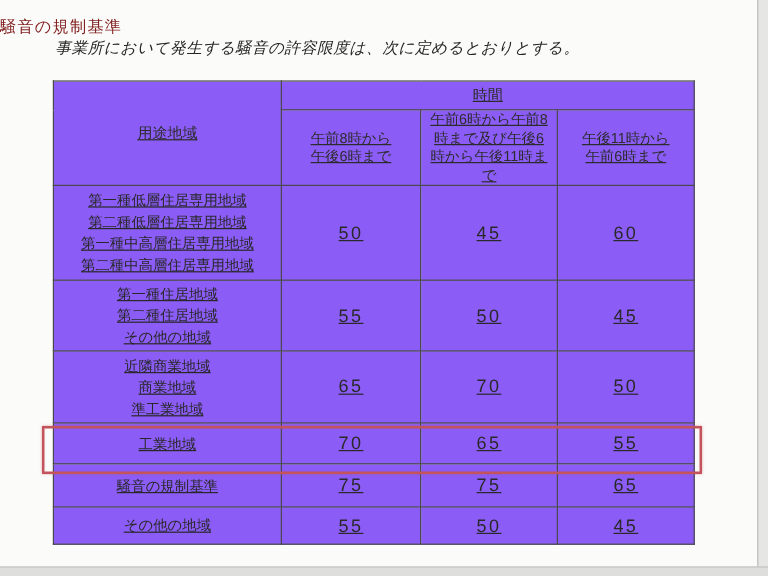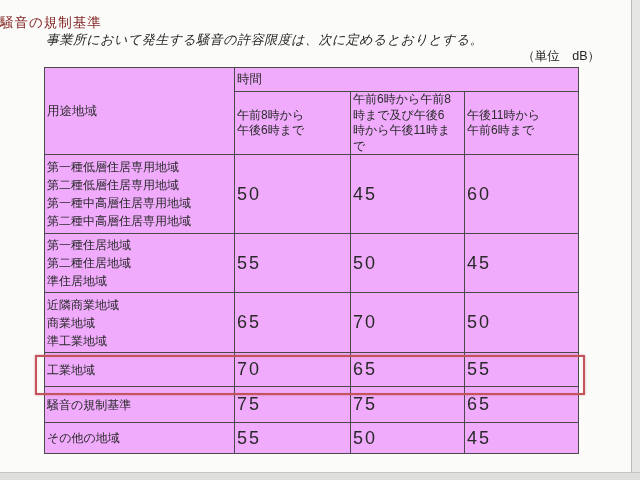--- a/index.html
+++ b/index.html
@@ -52,41 +52,42 @@
     border-collapse: collapse;
     table-layout: fixed;
   }
   .reg-table col.c1 { width: 190px; }
   .reg-table col.c2 { width: 116px; }
   .reg-table col.c3 { width: 114px; }
   .reg-table col.c4 { width: 114px; }
   .reg-table th, .reg-table td {
     border: 1.5px solid #4a4a4a;
     padding: 0 2px;
-    text-align: left;
+    text-align: center;
     vertical-align: middle;
     font-weight: normal;
-    background: #f0abfc;
+    background: #8b5cf6;
+    text-decoration: underline;
   }
   tr.hr1 th { height: 23px; font-size: 12.5px; }
   tr.hr2 th {
     height: 61px;
     font-size: 12px;
     line-height: 15.5px;
     white-space: pre-line;
     margin-top: 36px;
   }
   td.area {
     font-size: 12px;
     line-height: 18px;
     white-space: pre-line;
     color: #292929;
   }
   td.val {
-    font-size: 18px;
+    font-size: 15px;
     letter-spacing: 2px;
     color: #292929;
   }
   tr.r1 td { height: 78px; }
   tr.r2 td { height: 58px; }
   tr.r3 td { height: 59px; }
   tr.r4 td { height: 33px; }
   tr.r5 td { height: 35px; }
   tr.r6 td { height: 30px; }
   .highlight {
@@ -121,21 +122,20 @@
     z-index: 2;
   }
 </style>
 </head>
 <body>
 
 <div class="page">
 
   <div class="title">騒音の規制基準</div>
   <div class="subtitle">事業所において発生する騒音の許容限度は、次に定めるとおりとする。</div>
-  <div class="unit-note">（単位　dB）</div>
 
   <table class="reg-table">
     <colgroup>
       <col class="c1">
         <col class="c2">
         <col class="c3">
         <col class="c4">
     </colgroup>
     <thead>
       <tr class="hr1">
@@ -159,21 +159,21 @@
 第二種低層住居専用地域
 第一種中高層住居専用地域
 第二種中高層住居専用地域</td>
         <td class="val">50</td>
         <td class="val">45</td>
         <td class="val">60</td>
       </tr>
       <tr class="r2">
         <td class="area">第一種住居地域
 第二種住居地域
-準住居地域</td>
+その他の地域</td>
         <td class="val">55</td>
         <td class="val">50</td>
         <td class="val">45</td>
       </tr>
       <tr class="r3">
         <td class="area">近隣商業地域
 商業地域
 準工業地域</td>
         <td class="val">65</td>
         <td class="val">70</td>

